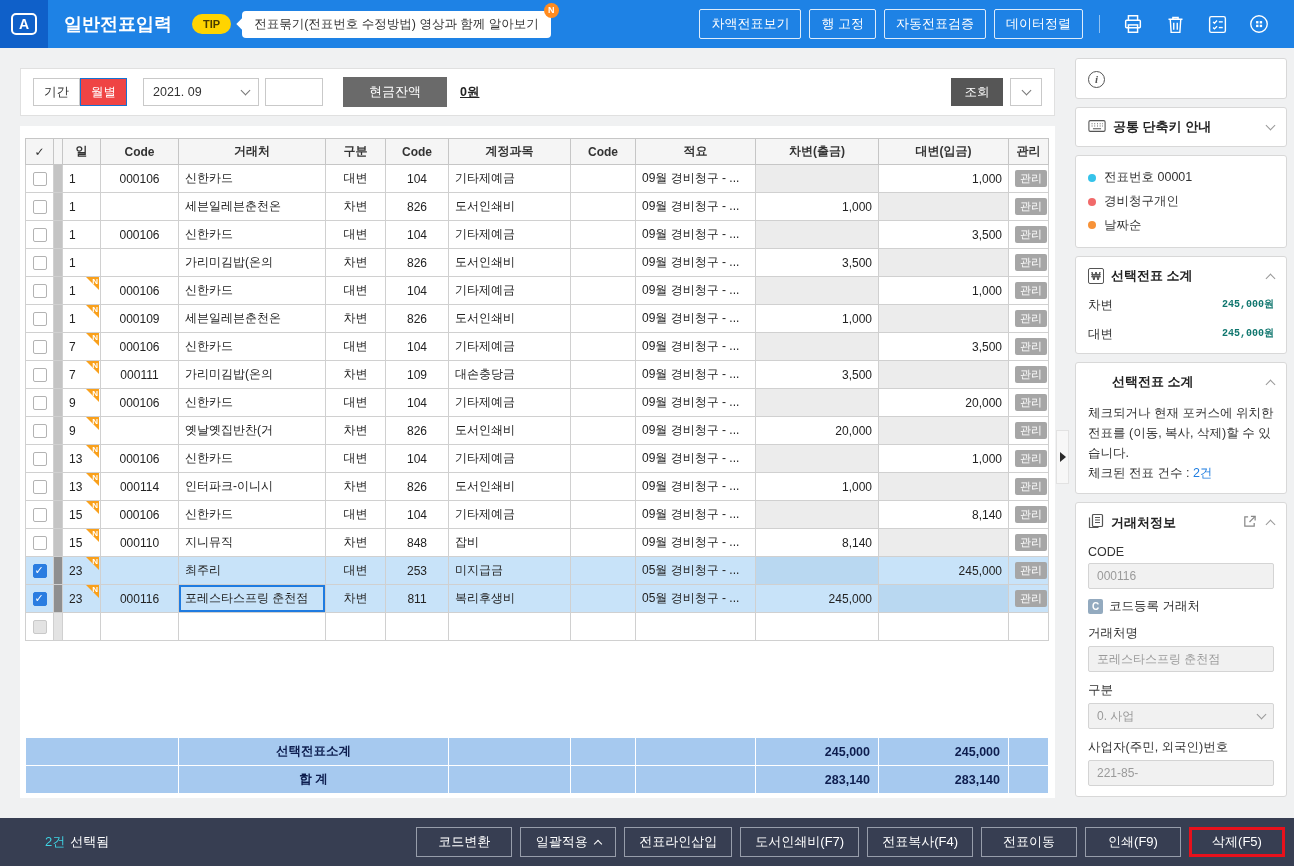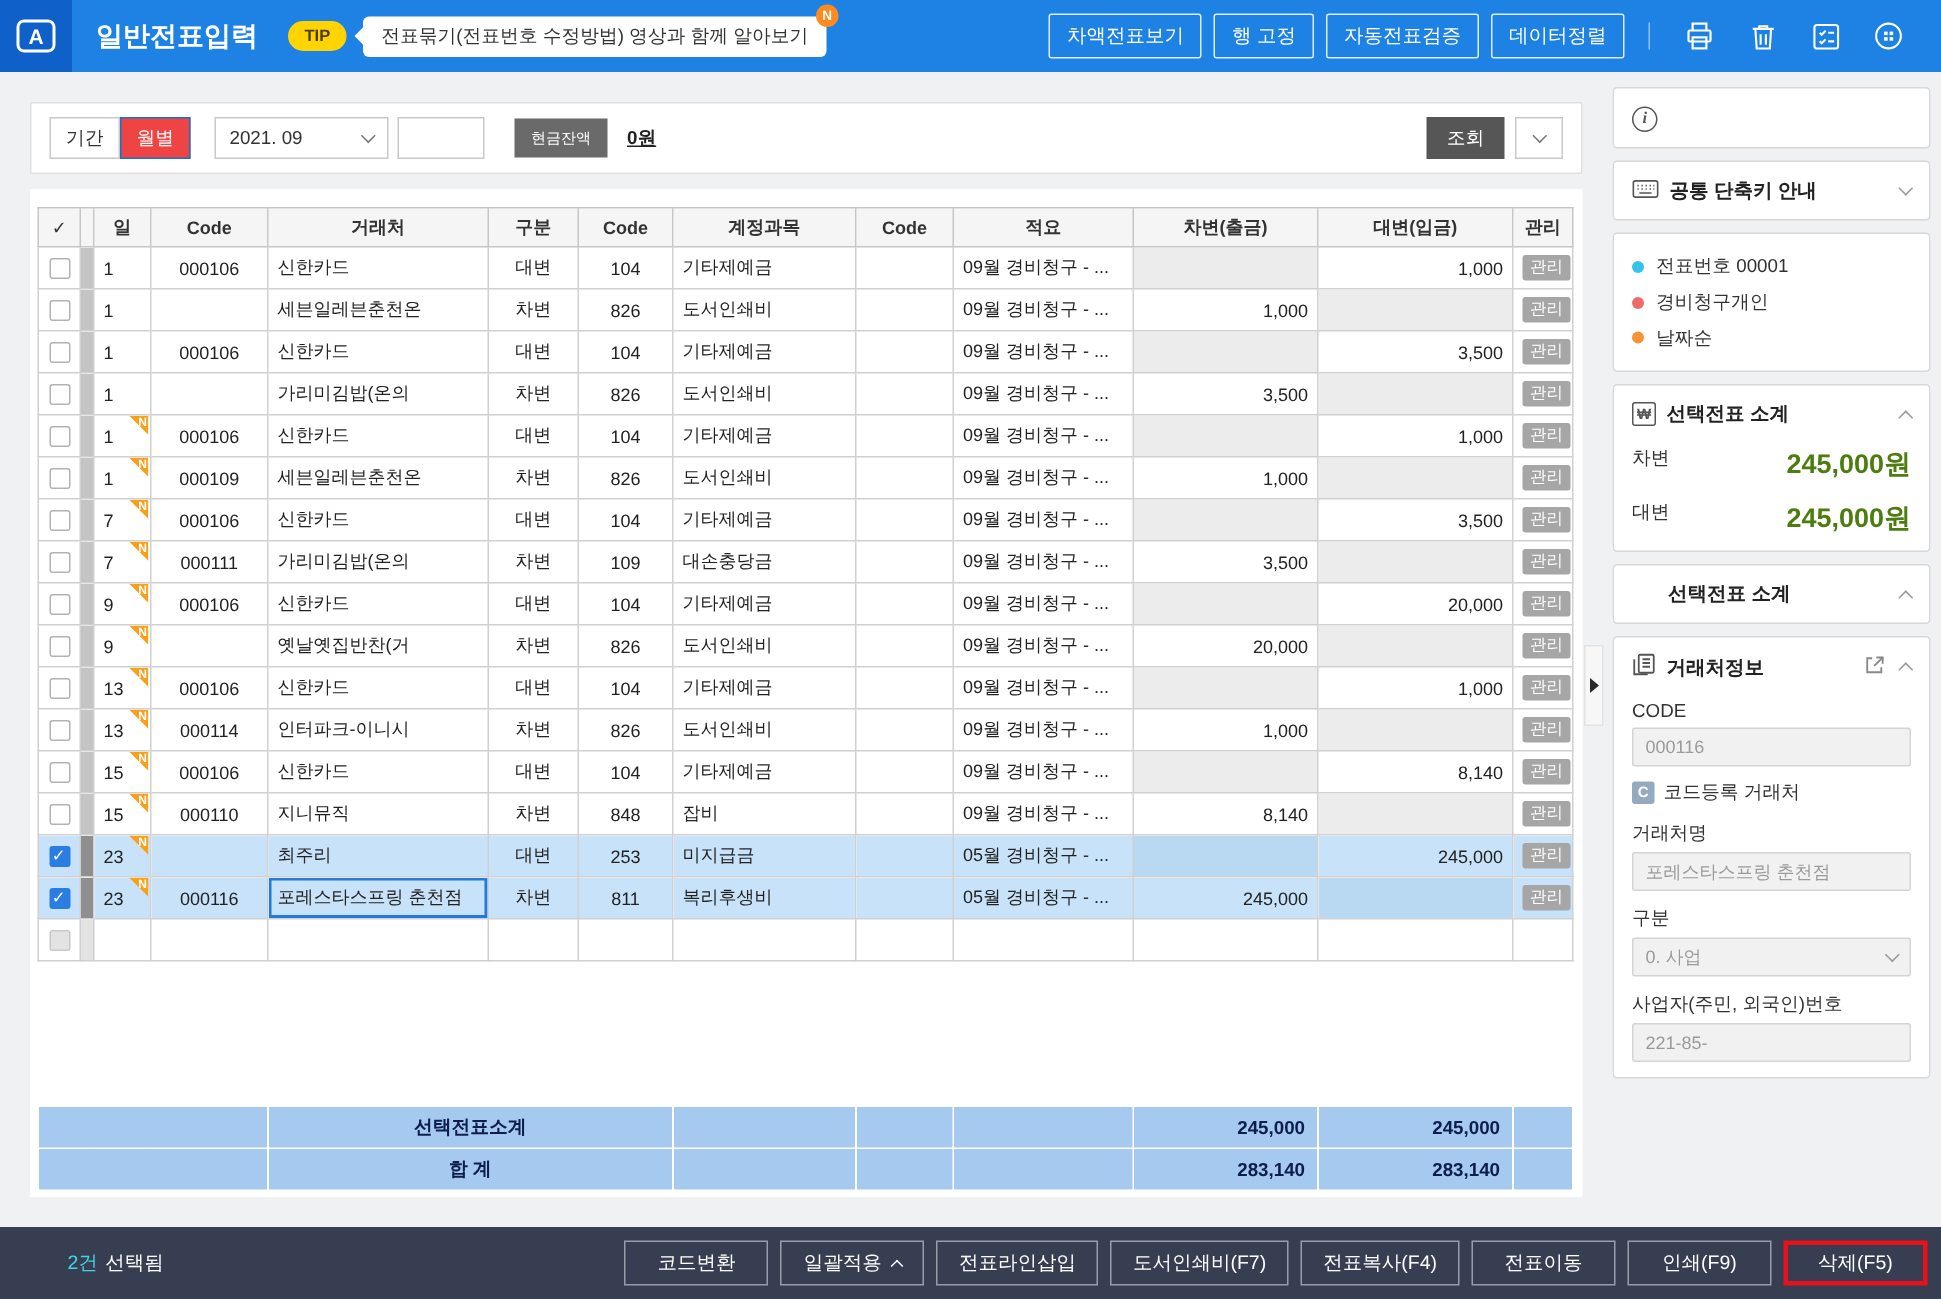--- a/index.html
+++ b/index.html
@@ -21,21 +21,21 @@
   .tb-icon { width:22px; height:22px; margin:0 10px; cursor:pointer; display:flex; align-items:center; justify-content:center; }
 
   
   .main-col { position:absolute; top:48px; left:0; width:1062px; bottom:48px; padding:20px 0 0 20px; }
   .filter-card { width:1035px; height:48px; background:#fff; border:1px solid #e0e0e0; display:flex; align-items:center; padding:0 12px; }
   .tgl { height:28px; min-width:44px; display:flex; align-items:center; justify-content:center; font-size:12.5px; cursor:pointer; padding:0 10px; }
   .tgl.off { background:#fff; border:1px solid #c9c9c9; color:#333; }
   .tgl.on { background:#ef4444; border:1px solid #1472d1; color:#fff; }
   .f-select { margin-left:16px; width:116px; height:28px; border:1px solid #c9c9c9; background:#fff; display:flex; align-items:center; justify-content:space-between; padding:0 9px; font-size:12.5px; color:#333; cursor:pointer; }
   .f-input { margin-left:6px; width:58px; height:28px; border:1px solid #c9c9c9; background:#fff; }
-  .cash-btn { margin-left:20px; background:#6a6a6a; color:#fff; font-size:10px; padding:6px 11px; border:none; cursor:pointer; }
+  .cash-btn { margin-left:20px; background:#6a6a6a; color:#fff; font-size:13px; padding:6px 26px; border:none; cursor:pointer; }
   .cash-val { margin-left:13px; font-size:12.5px; font-weight:bold; color:#222; text-decoration:underline; cursor:pointer; }
   .f-right { margin-left:auto; display:flex; align-items:center; }
   .search-btn { width:52px; height:28px; background:#565656; color:#fff; border:none; font-size:12.5px; cursor:pointer; }
   .dd-btn { margin-left:7px; width:32px; height:28px; background:#fff; border:1px solid #c9c9c9; display:flex; align-items:center; justify-content:center; cursor:pointer; }
 
   .chev { width:7px; height:7px; border-right:1.6px solid #777; border-bottom:1.6px solid #777; display:inline-block; }
   .chev.down { transform:rotate(45deg); margin-top:-3px; }
   .chev.up { transform:rotate(-135deg); margin-top:4px; }
   .chev.gray { border-color:#999; }
 
@@ -77,21 +77,21 @@
   .sidebar { position:absolute; left:1075px; top:58px; width:212px; bottom:52px; display:flex; flex-direction:column; gap:8px; overflow:hidden; }
   .panel { background:#fff; border:1px solid #d8d8d8; border-radius:3px; padding:10px 12px; font-size:12.5px; color:#333; flex-shrink:0; }
   .panel.grow { flex-shrink:1; overflow:hidden; }
   .p-head { display:flex; align-items:center; gap:7px; font-weight:bold; color:#222; font-size:13px; }
   .p-head .chev { margin-left:auto; }
   .info-row { display:flex; gap:8px; line-height:1.55; }
   .i-icon { flex-shrink:0; width:17px; height:17px; border:1.5px solid #555; border-radius:50%; font-family:"Liberation Serif",serif; font-style:italic; font-weight:bold; font-size:11px; display:flex; align-items:center; justify-content:center; margin-top:2px; color:#555; }
   .legend-item { display:flex; align-items:center; gap:8px; line-height:1.9; }
   .dot { width:8px; height:8px; border-radius:50%; flex-shrink:0; }
   .amt-row { display:flex; justify-content:space-between; margin-top:12px; }
-  .amt-row b { color:#4d7c0f; font-size:18px; }
+  .amt-row b { color:#0f766e; font-size:10px;font-family:Liberation Mono, monospace; }
   .p-body { margin-top:12px; line-height:1.6; }
   .blue { color:#1f7de0; }
   .won-icon { width:16px; height:16px; border:1.3px solid #555; border-radius:2px; font-size:10px; font-weight:bold; color:#555; display:flex; align-items:center; justify-content:center; }
   .f-label { margin:10px 0 4px; font-size:12.5px; color:#333; }
   .f-field { height:26px; background:#f1f1f1; border:1px solid #d4d4d4; border-radius:2px; color:#9a9a9a; font-size:12px; display:flex; align-items:center; padding:0 8px; }
   .f-field.sel { justify-content:space-between; cursor:pointer; }
   .cbadge-row { display:flex; align-items:center; gap:6px; margin-top:9px; }
   .cbadge { width:15px; height:15px; background:#93aabf; color:#fff; font-size:10px; font-weight:bold; display:flex; align-items:center; justify-content:center; border-radius:2px; }
 
   
@@ -572,20 +572,24 @@
         <span data-name="subtotal-credit-label">대변</span>
         <b data-name="subtotal-credit-value">245,000원</b>
       </div>
     </div>
 
     <div class="panel" data-name="selection-help-panel">
       <div class="p-head" style="padding-left:24px;">
         <span data-name="help-panel-title">선택전표 소계</span>
         <i class="chev up gray" data-name="chevron-up-icon"></i>
       </div>
+      <div class="p-body">
+        <span data-name="help-panel-body">체크되거나 현재 포커스에 위치한 전표를 (이동, 복사, 삭제)할 수 있습니다.</span><br>
+        <span data-name="checked-count-label">체크된 전표 건수 : </span><span class="blue" data-name="checked-count-value">2건</span>
+      </div>
     </div>
 
     <div class="panel grow" data-name="partner-info-panel">
       <div class="p-head">
         <span data-name="document-icon">
           <svg width="16" height="16" viewBox="0 0 16 16" fill="none" stroke="#555" stroke-width="1.2">
               <rect x="4.5" y="1.5" width="10" height="12" rx="1"></rect>
               <path d="M1.5 4.5v10h9"></path>
               <path d="M7 4.5h5M7 7h5M7 9.5h5"></path>
             </svg>

